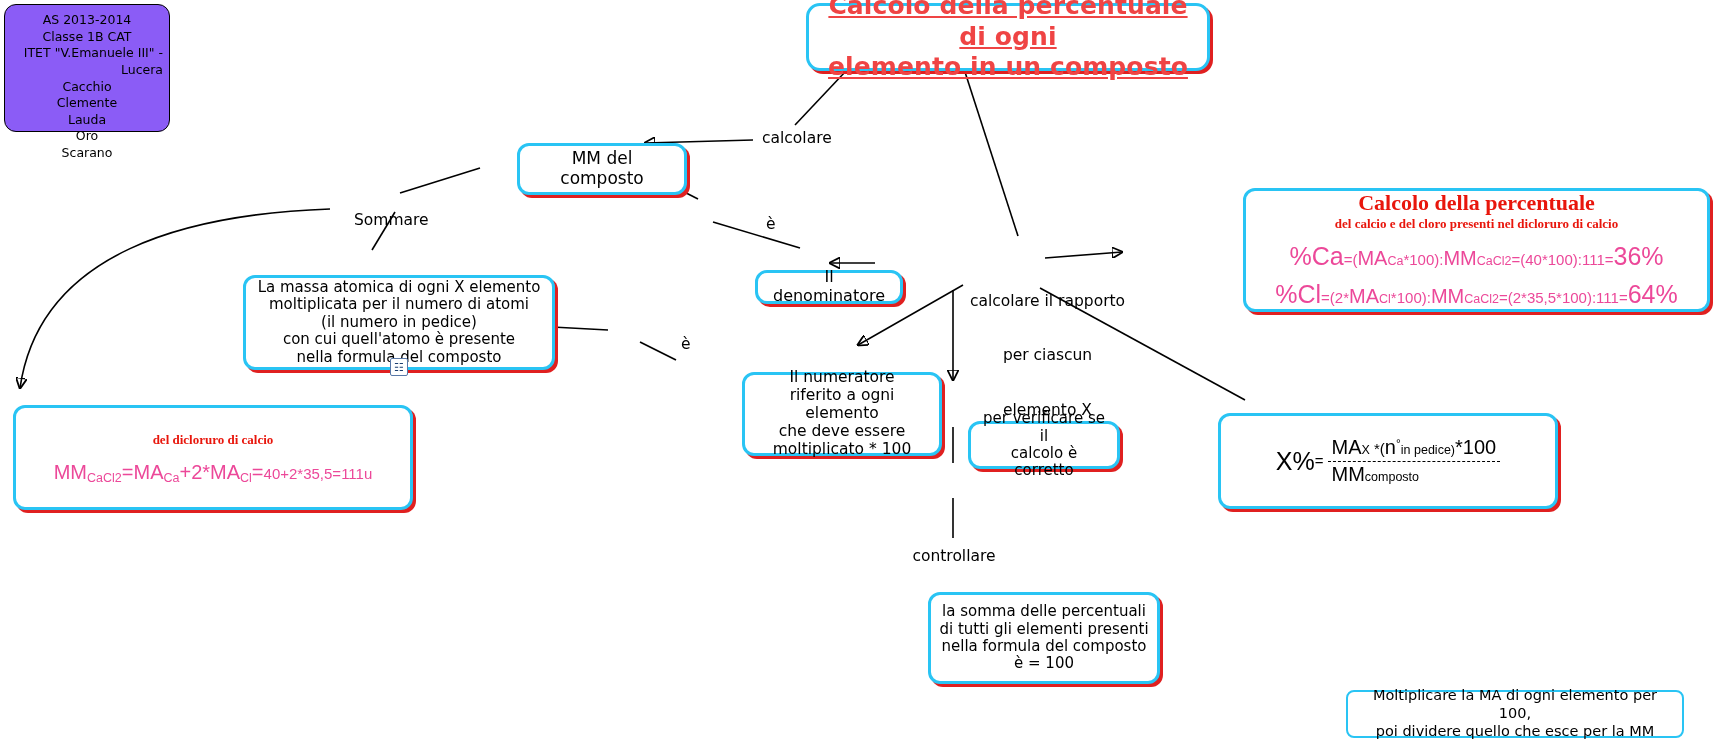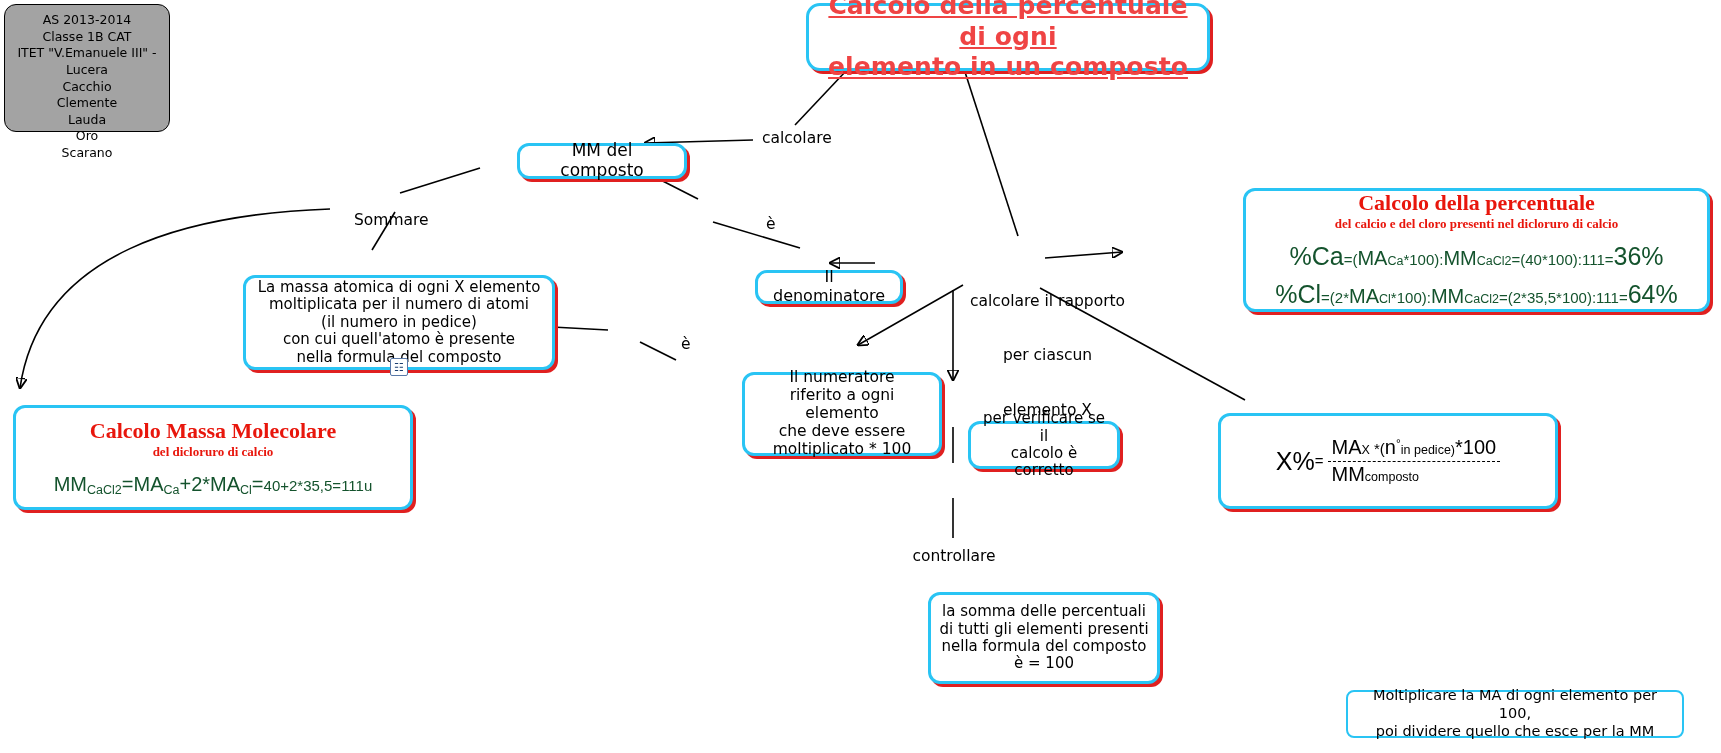--- a/index.html
+++ b/index.html
@@ -49,29 +49,29 @@
     padding: 4px 8px;
   }
   .node.plain {
     font-size: 15.5px;
   }
   
   .infobox {
     position: absolute;
     z-index: 3;
     box-sizing: border-box;
-    background: #a3a3a3;
+    background: #8b5cf6;
     border: 1.4px solid #000000;
     border-radius: 12px;
     box-shadow: none;
     display: flex;
     flex-direction: column;
     align-items: center;
     justify-content: flex-start;
-    text-align: center;
+    text-align: right;
     font-size: 12.5px;
     line-height: 1.33;
     color: #000000;
     padding: 7px 6px;
   }
   .infobox .gap { height: 12px; }
 
   
   .linklabel {
     position: absolute;
@@ -109,21 +109,21 @@
   .fnode .fsub {
     font-family: "Liberation Serif", serif;
     color: #e8160c;
     font-weight: bold;
     font-size: 13px;
     line-height: 1.2;
     margin-top: 1px;
   }
   .fnode .frow {
     font-family: "Liberation Sans", sans-serif;
-    color: #14532d;
+    color: #ec4899;
     white-space: nowrap;
     display: flex;
     align-items: baseline;
     justify-content: center;
   }
   .big   { font-size: 25px; }
   .mid   { font-size: 20px; }
   .small { font-size: 15px; }
   .xsmall{ font-size: 12.5px; }
   .sub   { font-size: 12.5px; vertical-align: baseline; position: relative; top: 3px; }
@@ -245,21 +245,21 @@
     <div>Lauda</div>
     <div>Oro</div>
     <div>Scarano</div>
   </div>
 
   <div class="node title-node" style="left:806px; top:3px; width:404px; height:68px;">
     <div class="tline">Calcolo della percentuale di ogni</div>
     <div class="tline">elemento in un composto</div>
   </div>
 
-  <div class="node plain" style="left:517px; top:143px; width:170px; height:36px; font-size:17px;border-radius:12px;">
+  <div class="node plain" style="left:517px; top:143px; width:170px; height:52px; font-size:17px;border-radius:12px;">
     <div>MM del composto</div>
   </div>
 
   <div class="node plain" style="left:755px; top:270px; width:148px; height:34px; font-size:16px;">
     <div>Il denominatore</div>
   </div>
 
   <div class="node plain" style="left:243px; top:275px; width:312px; height:95px; font-size:15px;">
     <div>La massa atomica di ogni X elemento</div>
     <div>moltiplicata per il numero di atomi</div>
@@ -282,21 +282,20 @@
   </div>
 
   <div class="node plain" style="left:928px; top:592px; width:232px; height:92px; font-size:15px;">
     <div>la somma delle percentuali</div>
     <div>di tutti gli elementi presenti</div>
     <div>nella formula del composto</div>
     <div>è = 100</div>
   </div>
 
   <div class="node fnode" style="left:13px; top:405px; width:400px; height:105px; padding:8px 10px;">
-    <div class="fhead">Calcolo Massa Molecolare</div>
     <div class="fsub">del dicloruro di calcio</div>
     <div class="frow" style="margin-top:13px;">
       <span class="mid">MM</span>
         <span class="sub">CaCl</span>
         <span class="sub">2</span>
         <span class="mid"> = </span>
         <span class="mid">MA</span>
         <span class="sub">Ca</span>
         <span class="mid">+2*</span>
         <span class="mid">MA</span>

